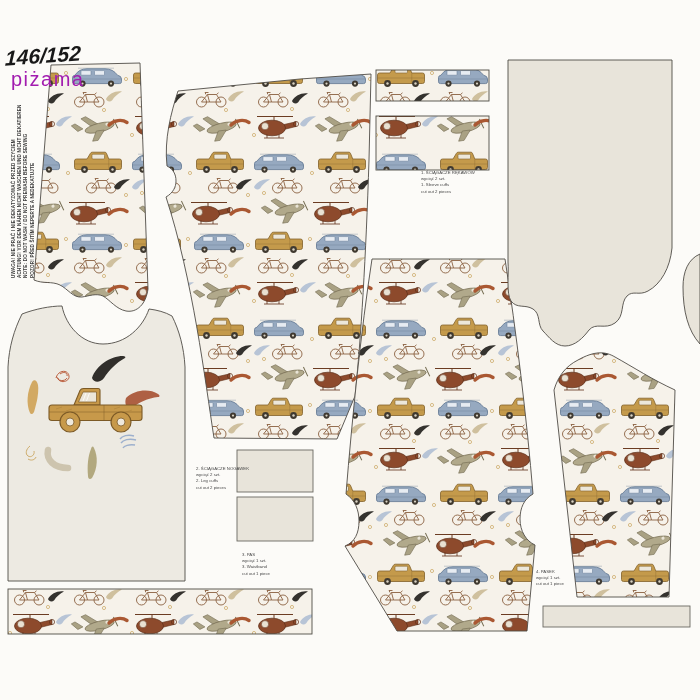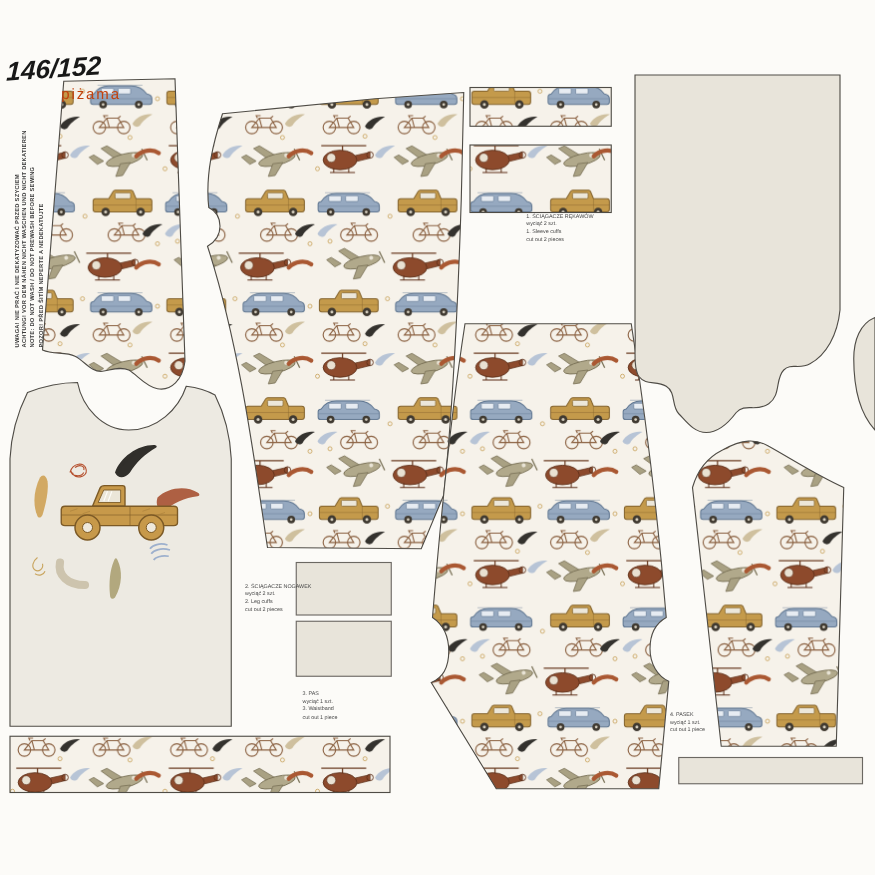--- a/index.html
+++ b/index.html
@@ -1,20 +1,20 @@
 <!DOCTYPE html>
 <html><head>
 <meta charset="utf-8">
 <style>
   html,body{margin:0;padding:0;}
   body{width:700px;height:700px;position:relative;background:#fcfbf8;font-family:"Liberation Sans",sans-serif;overflow:hidden;}
   #stage{position:absolute;left:0;top:0;width:700px;height:700px;}
   svg{position:absolute;left:0;top:0;}
   .size-label{position:absolute;left:5px;top:44px;font-size:21px;font-weight:bold;font-style:italic;color:#181818;transform:rotate(-4deg) skewX(-6deg);letter-spacing:0px;}
-  .product-label{position:absolute;left:11px;top:68px;font-size:12px;color:#c2410c;letter-spacing:1.5px;margin-left:38px;}
+  .product-label{position:absolute;left:11px;top:68px;font-size:20px;color:#a21caf;letter-spacing:1.5px;}
   .care-vertical{position:absolute;left:11px;top:278px;width:184px;transform:rotate(-90deg);transform-origin:0 0;font-size:4.6px;line-height:1.35;color:#3a3a3a;font-weight:bold;letter-spacing:.2px;}
   .cap{position:absolute;font-size:4.3px;line-height:1.45;color:#474747;}
   .cap div{white-space:nowrap;}
   .capA{left:421px;top:170px;}
   .capB{left:196px;top:466px;}
   .capC{left:242px;top:552px;}
   .capD{left:536px;top:569px;}
 </style>
 </head>
 <body>

